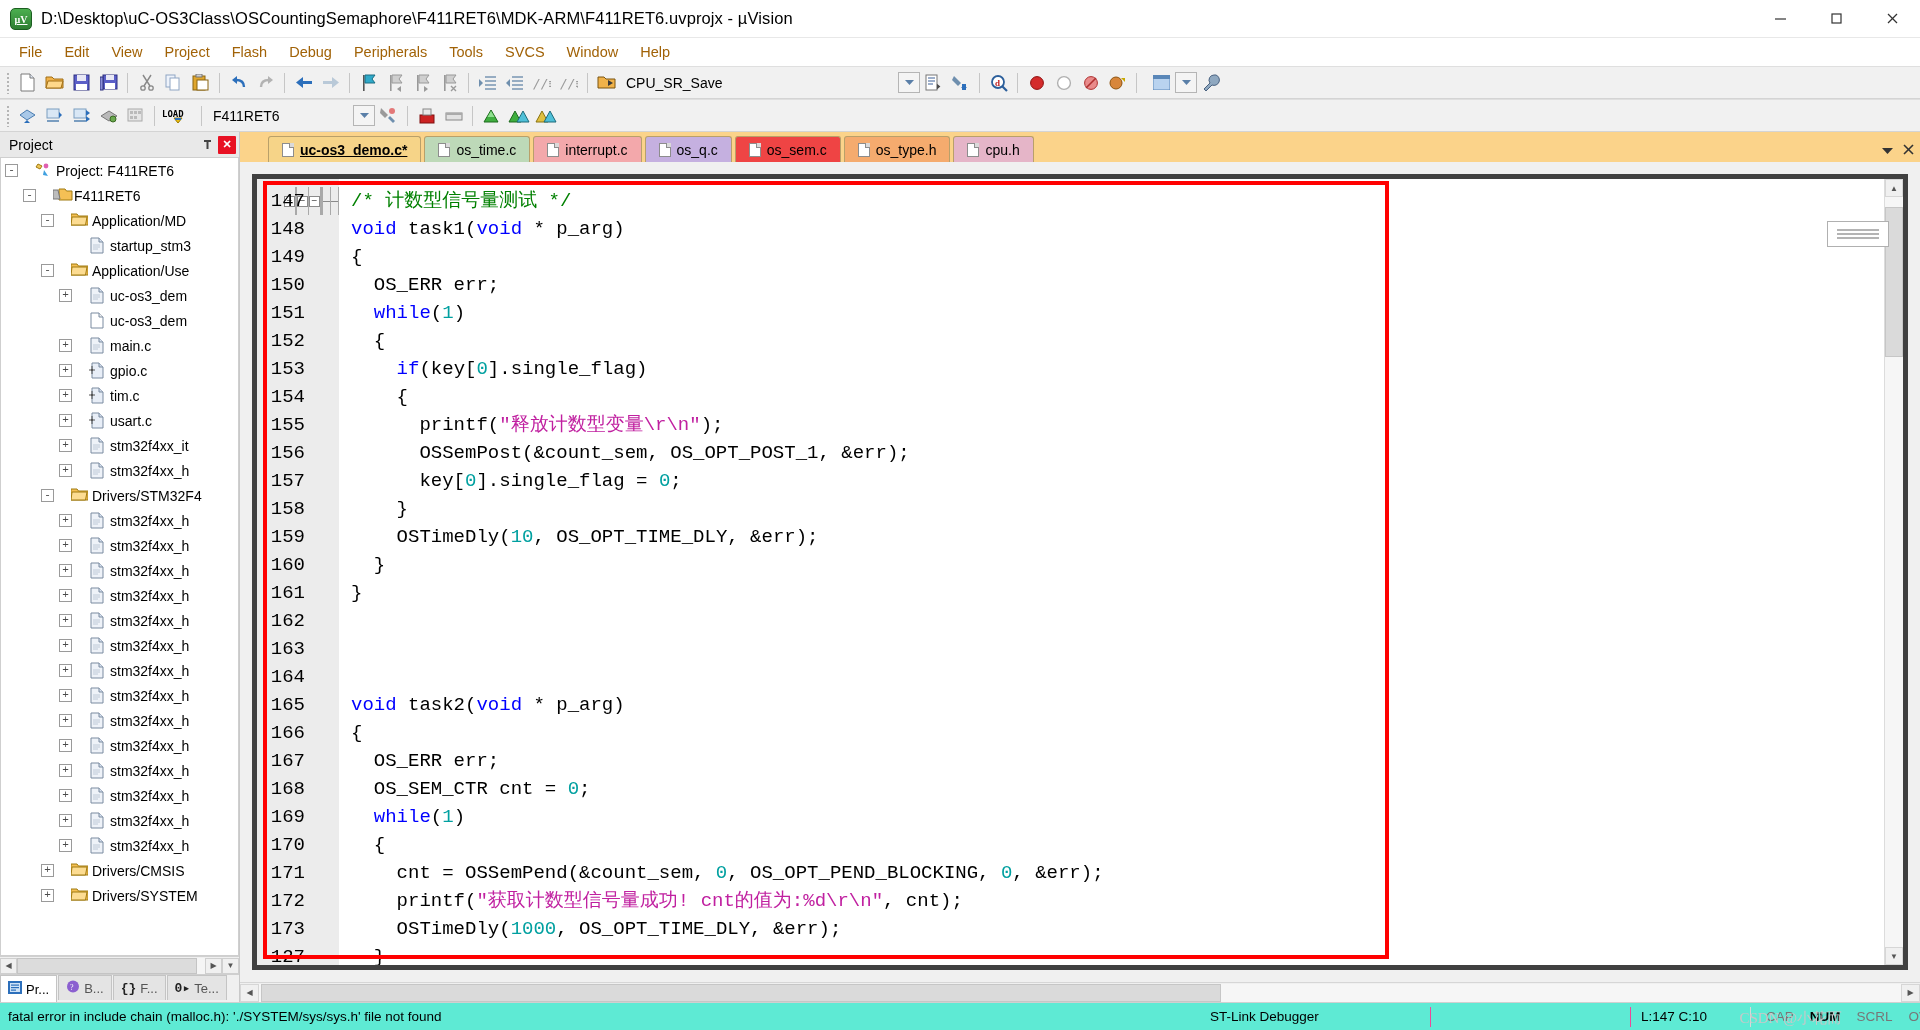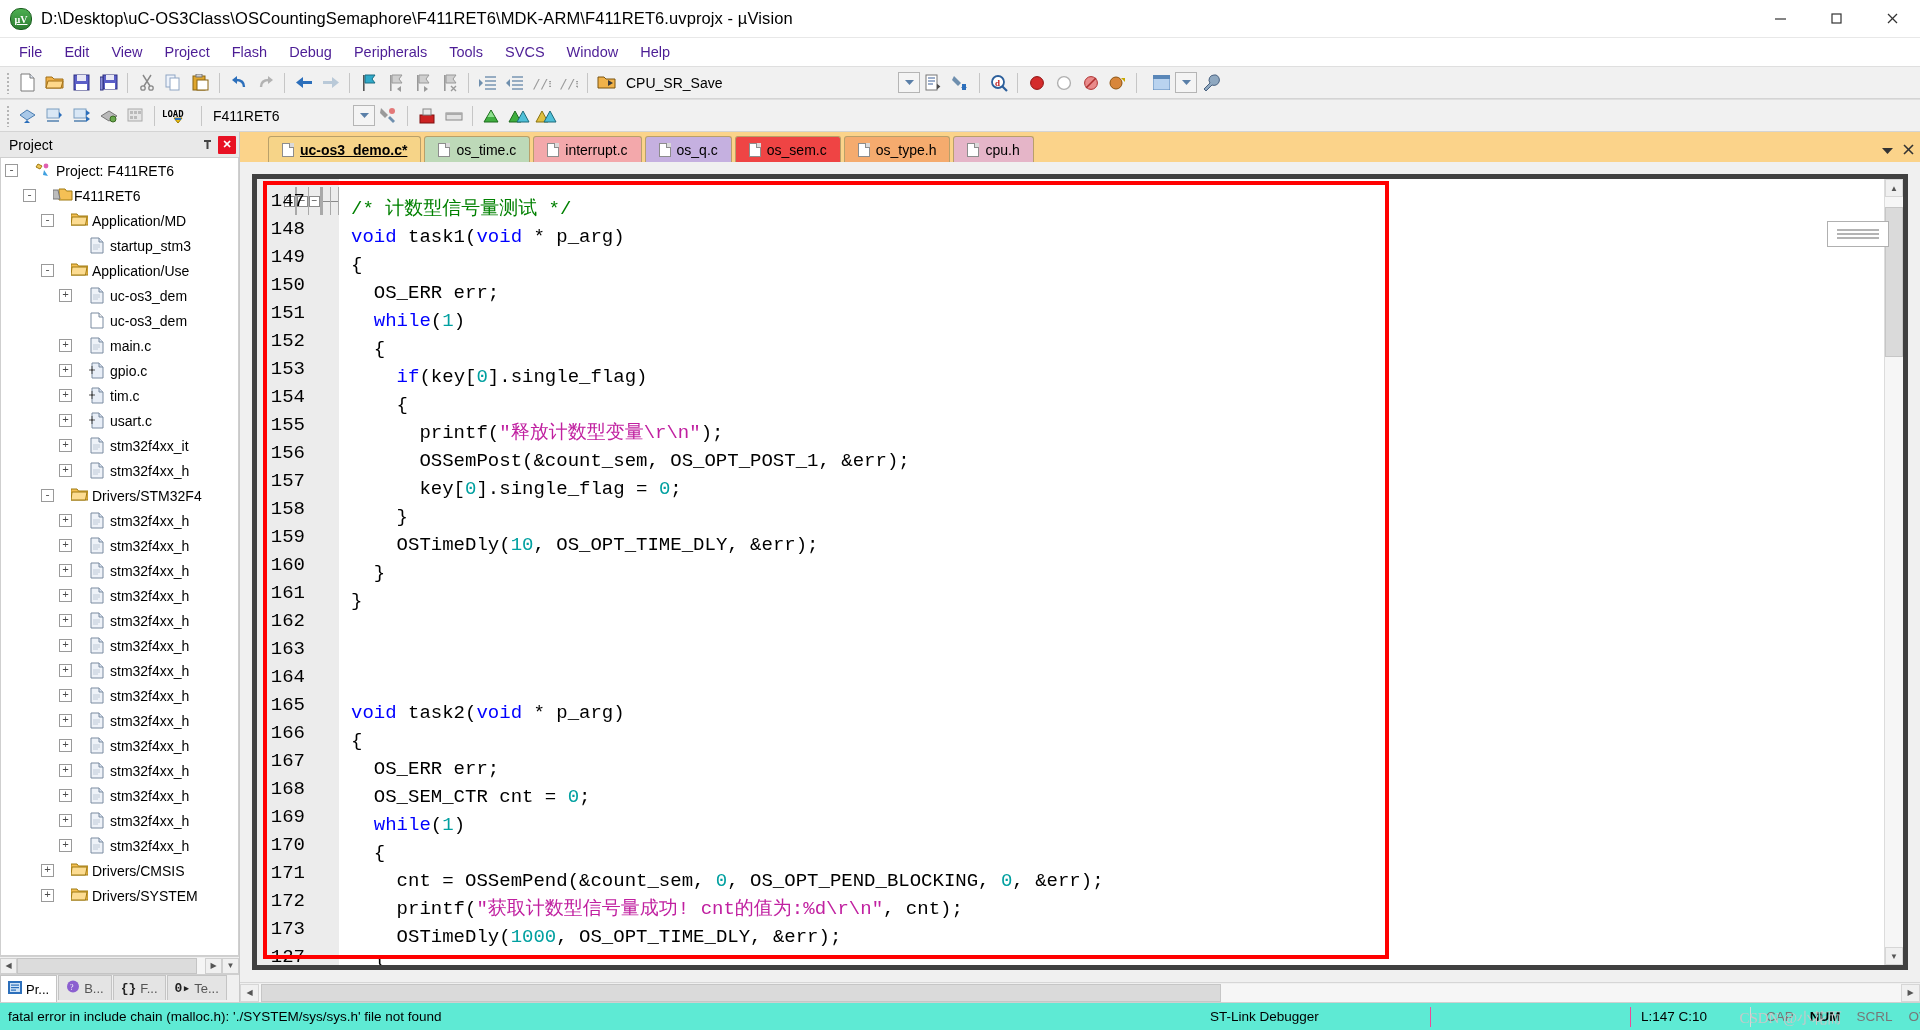--- a/index.html
+++ b/index.html
@@ -11,35 +11,35 @@
   .app { width:1920px; height:1030px; display:flex; flex-direction:column; background:#f0f0f0; }
 
   
   .titlebar{
     height:38px; background:#ffffff; display:flex; align-items:center;
     border-bottom:1px solid #e8e8e8; flex:0 0 38px;
   }
   .title-ico{
     width:22px;height:22px;margin-left:10px;margin-right:9px;
     background:linear-gradient(#4caf50,#2e7d32);
-    border:1px solid #1b5e20;border-radius:10px;
+    border:1px solid #1b5e20;border-radius:5px;
     color:#fff;font-size:10px;font-weight:bold;line-height:21px;text-align:center;
     font-family:"Liberation Serif",serif;
     text-decoration:underline;
   }
   .title-txt{font-size:16.5px;color:#000;letter-spacing:.1px;white-space:nowrap;}
   .win-btns{margin-left:auto;display:flex;height:38px;}
   .win-btn{width:56px;height:38px;display:flex;align-items:center;justify-content:center;
            font-size:15px;color:#333;}
   .win-btn svg{display:block;}
 
   
   .menubar{height:28px;background:#ffffff;display:flex;align-items:center;padding-left:8px;
            flex:0 0 28px;}
-  .menu-item{font-size:14.5px;padding:3px 11px;color:#4c1d95;white-space:nowrap;}
+  .menu-item{font-size:14.5px;padding:3px 11px;color:#a16207;white-space:nowrap;}
 
   
   .toolbar{height:33px;background:#f1f1f1;border-top:1px solid #dfdfdf;
            border-bottom:1px solid #d4d4d4;display:flex;align-items:center;padding-left:4px;
            flex:0 0 33px;}
   .grip{width:7px;height:22px;margin-right:3px;
         background:repeating-linear-gradient(to bottom,#b5b5b5 0 2px,transparent 2px 4px);
         background-size:2px 4px;background-position:center;background-repeat:repeat-y;}
   .tb-btn{width:27px;height:27px;display:flex;align-items:center;justify-content:center;
           border:1px solid transparent;border-radius:2px;}
@@ -110,21 +110,21 @@
          font-family:"Liberation Mono",monospace;font-size:19px;color:#000;
          padding-top:8px;user-select:none;}
   .lnums div{height:28px;line-height:28px;padding-right:7px;position:relative;}
   .foldcol{width:20px;flex:0 0 20px;background:#ececec;padding-top:8px;}
   .foldcol div{height:28px;display:flex;align-items:center;justify-content:center;}
   .fold-box{width:11px;height:11px;border:1px solid #8a8a8a;background:#fff;
             font-size:10px;line-height:9px;text-align:center;color:#444;
             font-family:"Liberation Mono",monospace;}
   .fold-line{width:1px;height:28px;background:#a9a9a9;}
   .fold-dash{width:7px;height:1px;background:#8a8a8a;}
-  .codecol{flex:1;padding-top:16px;padding-left:12px;font-family:"Liberation Mono",monospace;
+  .codecol{flex:1;padding-top:8px;padding-left:12px;font-family:"Liberation Mono",monospace;
            font-size:19px;white-space:pre;overflow:hidden;background:#fff;}
   .codecol div{height:28px;line-height:28px;}
   .vscroll{width:19px;flex:0 0 19px;background:#f2f2f2;border-left:1px solid #dcdcdc;
            display:flex;flex-direction:column;}
   .vs-arrow{height:18px;display:flex;align-items:center;justify-content:center;font-size:8px;color:#555;
             background:#f0f0f0;border:1px solid #d6d6d6;}
   .vs-track{flex:1;position:relative;background:#f6f6f6;}
   .vs-thumb{position:absolute;left:0;top:10px;width:18px;height:150px;background:#dadada;border:1px solid #c6c6c6;}
   .ehscroll{height:20px;background:#f0f0f0;display:flex;align-items:center;border-top:1px solid #d6d6d6;}
   .eh-arrow{width:19px;height:18px;display:flex;align-items:center;justify-content:center;

